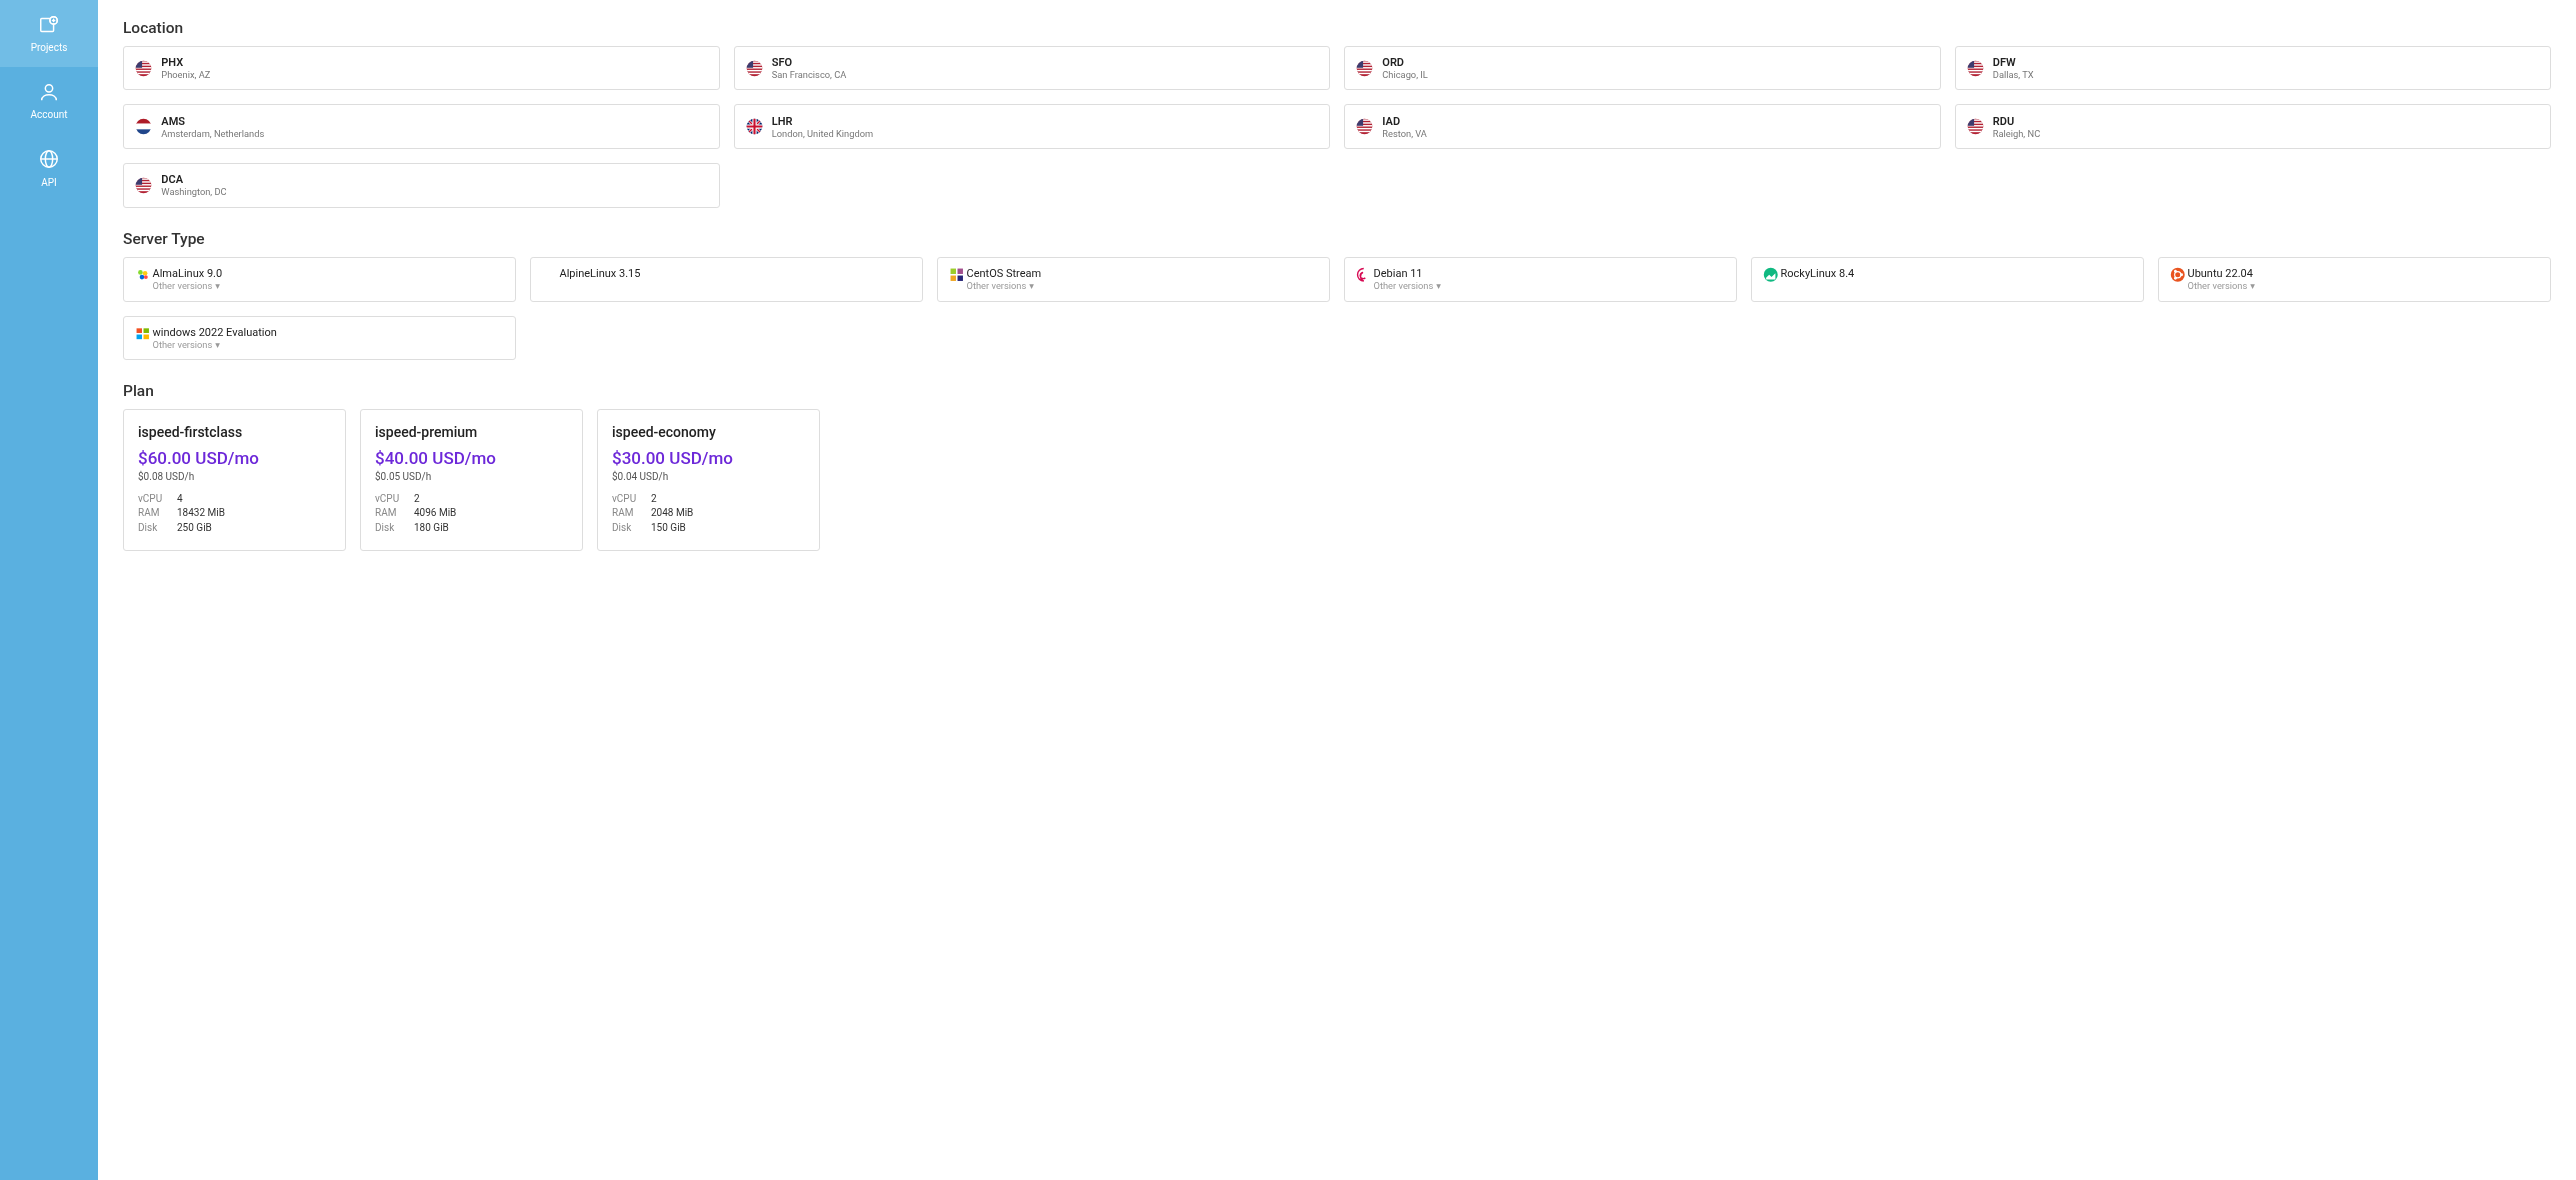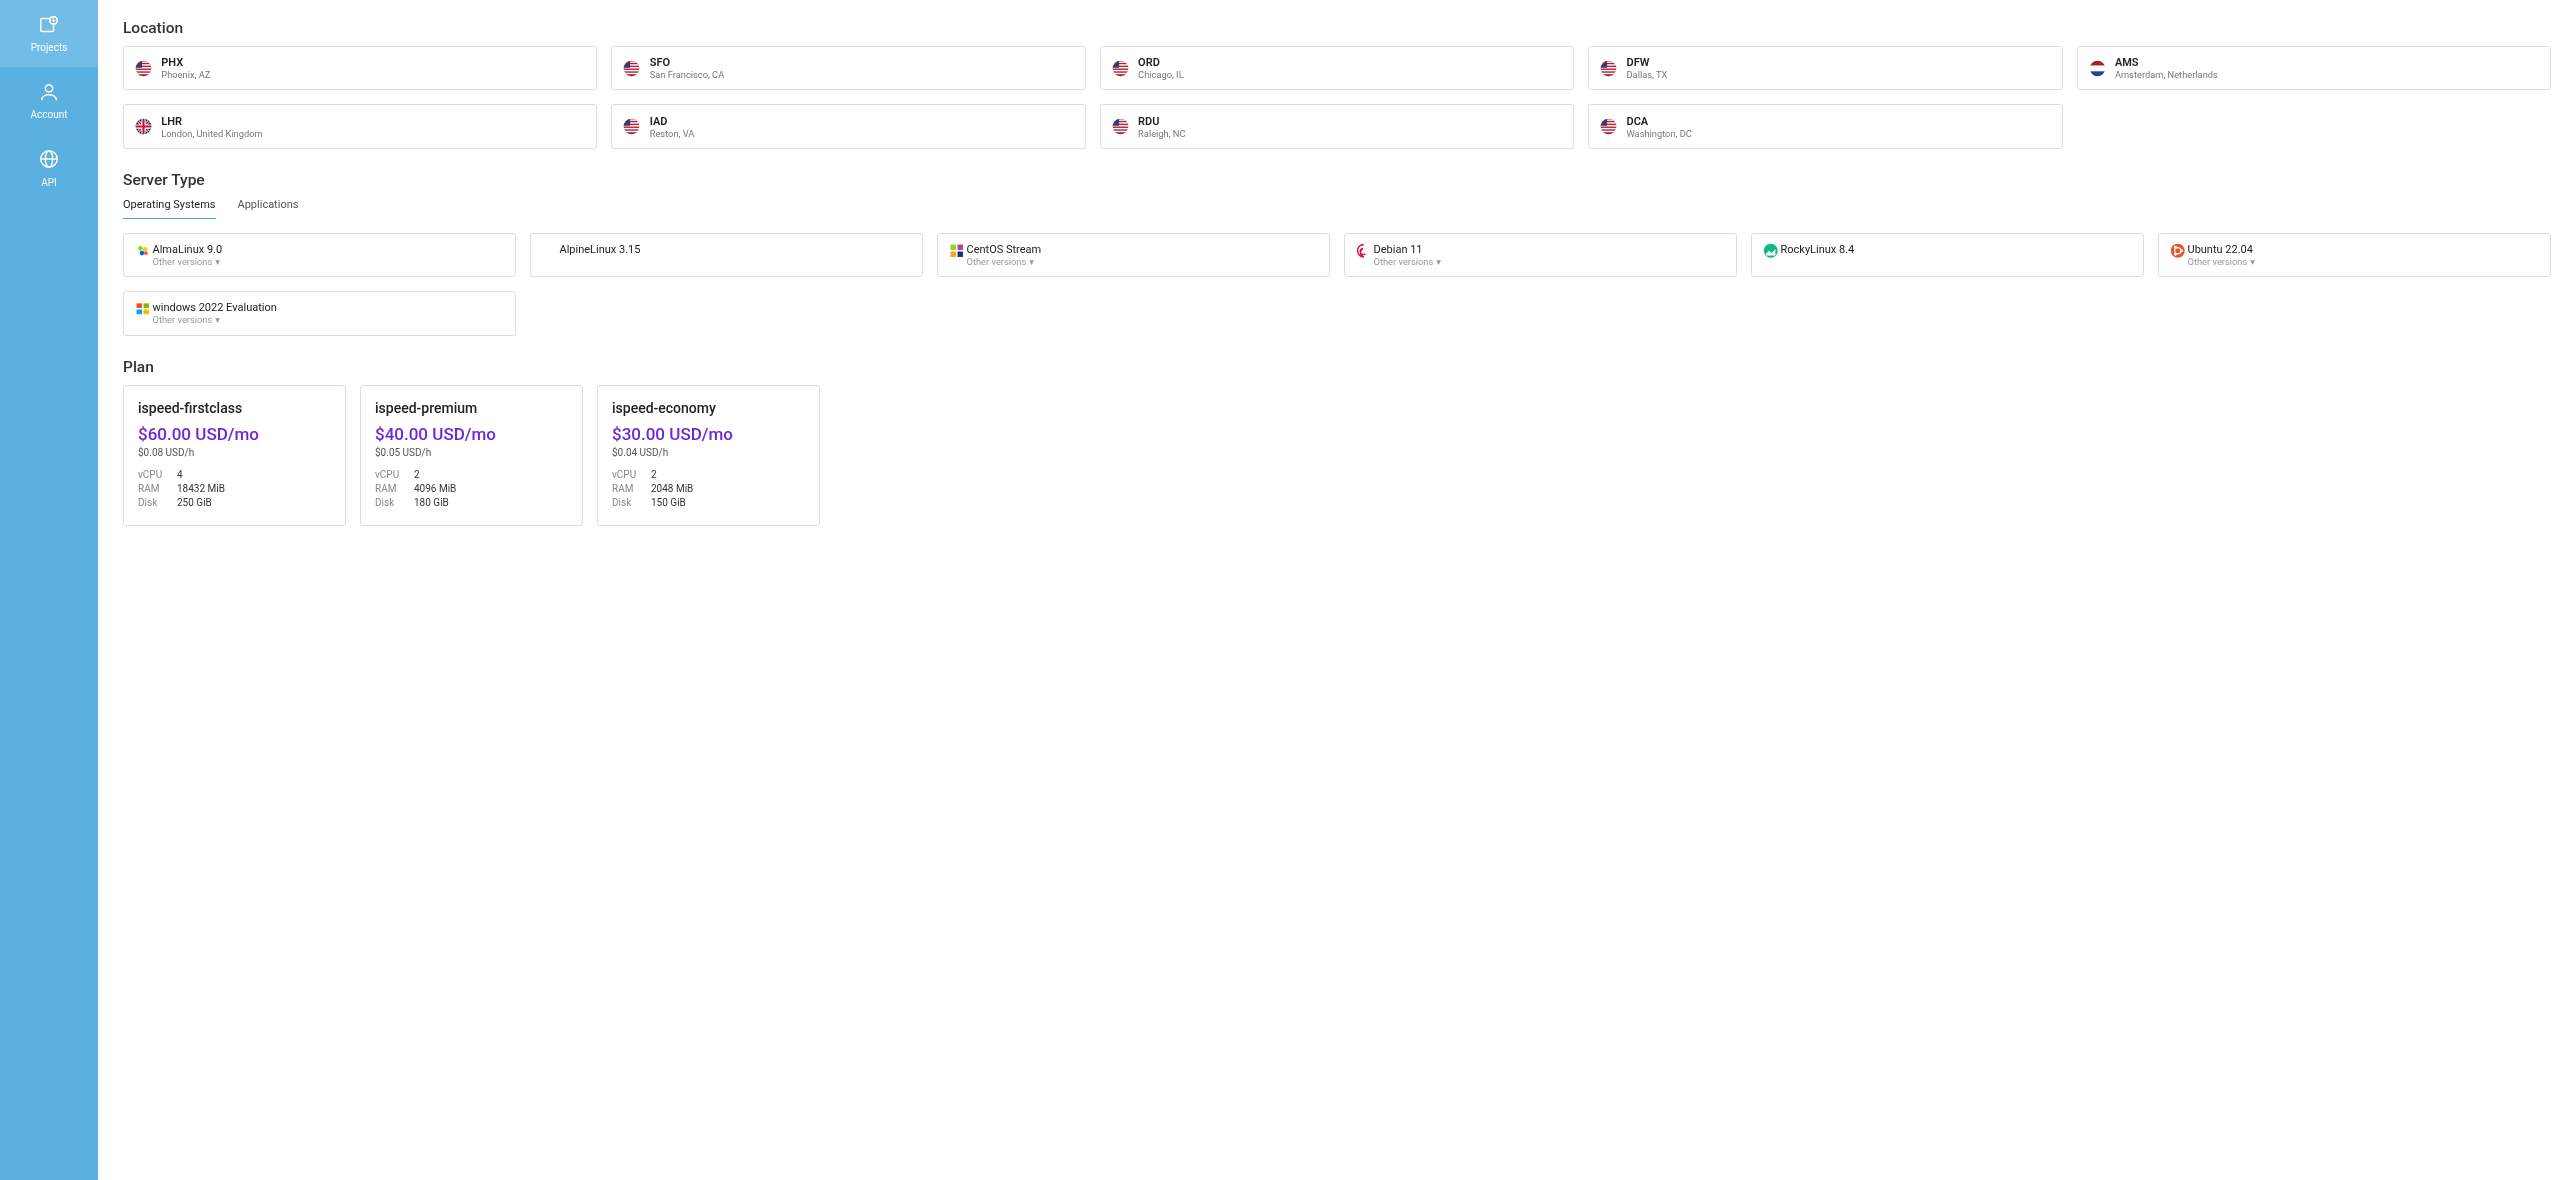--- a/index.html
+++ b/index.html
@@ -9,21 +9,21 @@
 .sidebar-item { display: flex; flex-direction: column; align-items: center; padding: 14px 0; color: #fff; cursor: pointer; }
 .sidebar-item.active { background: #71bde6; }
 .sidebar-item .icon { width: 22px; height: 22px; margin-bottom: 6.2px; }
 .sidebar-item .label { font-size: 10px; }
 .main { flex: 1; padding: 18.6px 25px; }
 .breadcrumb { display: flex; align-items: baseline; gap: 9.3px; margin-bottom: 15.5px; }
 .breadcrumb-root { font-size: 22px; font-weight: 600; color: #4aa8dc; text-decoration: none; }
 .breadcrumb-sep { color: #999; font-size: 14px; }
 .breadcrumb-current { font-size: 22px; font-weight: 600; color: #222; }
 .section-title { font-size: 15.5px; font-weight: 500; color: #333; margin-bottom: 9.3px; }
-.card-grid { display: grid; grid-template-columns: repeat(5, 1fr); gap: 14px; margin-bottom: 22px; }
+.card-grid { display: grid; grid-template-columns: repeat(4, 1fr); gap: 14px; margin-bottom: 22px; }
 .card { border: 0.8px solid #ddd; border-radius: 3.1px; padding: 9.3px 11px; display: flex; align-items: center; gap: 9.3px; cursor: pointer; background: #fff; }
 .flag { width: 17px; height: 17px; border-radius: 50%; flex-shrink: 0; }
 .card-text { display: flex; flex-direction: column; }
 .card-code { font-weight: 600; font-size: 11px; color: #222; }
 .card-desc { font-size: 9.3px; color: #777; }
 .tabs { display: flex; gap: 22px; border-bottom: none; margin-bottom: 14px; }
 .tab { font-size: 11px; color: #555; padding-bottom: 6.2px; cursor: pointer; }
 .tab.active { color: #222; border-bottom: 1.6px solid #4aa8dc; }
 .os-grid { display: grid; grid-template-columns: repeat(6, 1fr); gap: 14px; margin-bottom: 22px; }
 .os-card { border: 0.8px solid #ddd; border-radius: 3.1px; padding: 9.3px 11px; display: flex; align-items: flex-start; gap: 2px; cursor: pointer; }
@@ -270,24 +270,20 @@
             </svg>
           </span>
           <div class="card-text">
             <span class="card-code">DCA</span>
             <span class="card-desc">Washington, DC</span>
           </div>
         </div>
       </div>
 
     <h2 class="section-title">Server Type</h2>
-    <div class="tabs">
-      <div class="tab active">Operating Systems</div>
-      <div class="tab">Applications</div>
-    </div>
     <div class="os-grid" id="oslist">
         <div class="os-card">
           <span class="os-icon">
             <svg viewBox="0 0 20 20">
               <circle cx="7" cy="7" r="3" fill="#86da2f"></circle>
               <circle cx="13" cy="8" r="3" fill="#ffcb12"></circle>
               <circle cx="9" cy="13" r="3" fill="#0069da"></circle>
               <circle cx="14" cy="13" r="2.5" fill="#ff4649"></circle>
             </svg>
           </span>

